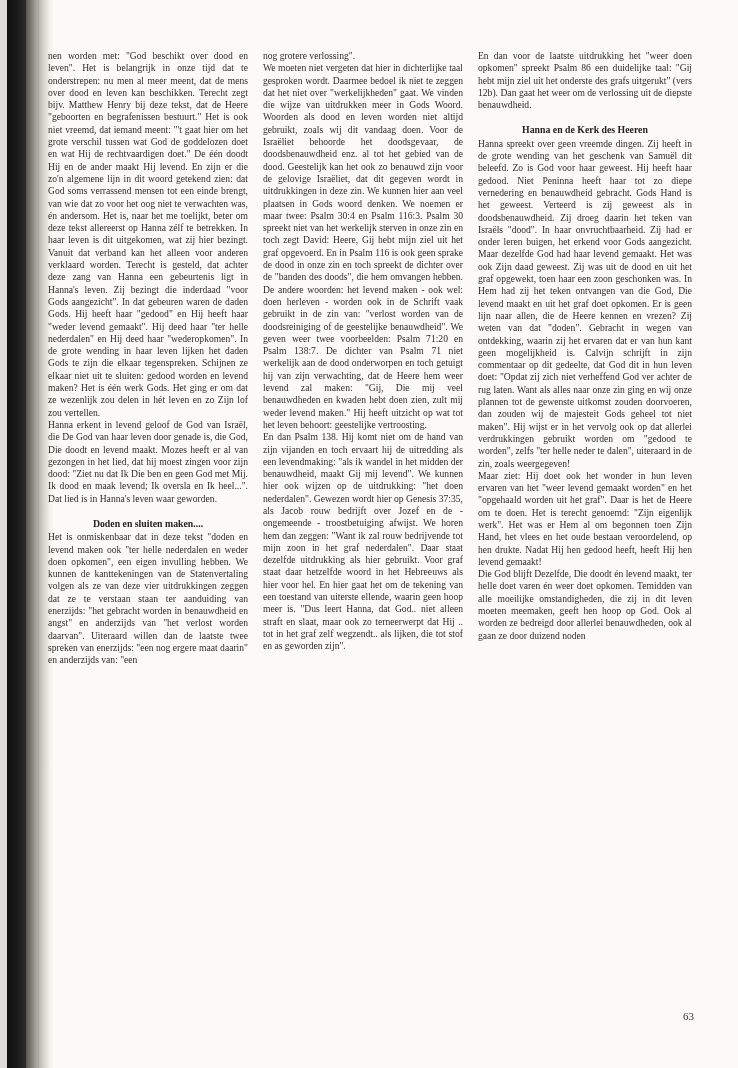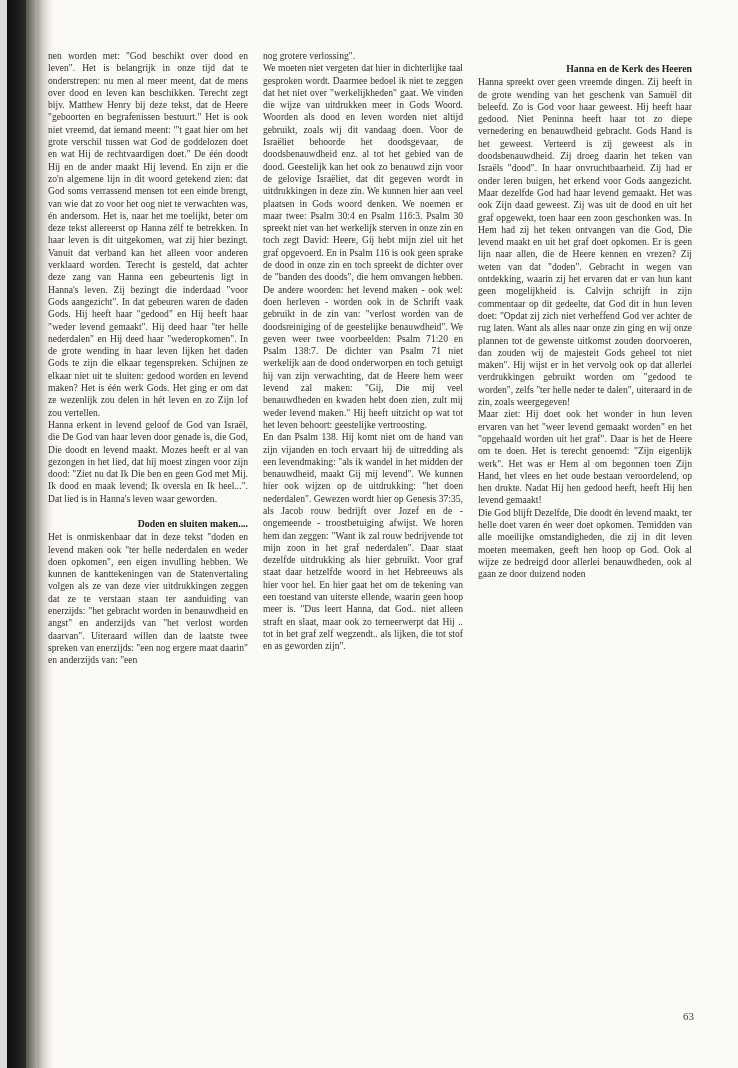--- a/index.html
+++ b/index.html
@@ -38,21 +38,21 @@
   .col-1 { width: 200px; }
   .col-2 { width: 200px; }
   .col-3 { width: 214px; }
 
   .col p { margin: 0; }
   .col h3 {
     margin: 13px 0 1px 0;
     font-size: 9.8px;
     font-weight: bold;
     color: #23221f;
-    text-align: right;
+    text-align: center;
   }
 
   .page-number {
     position: absolute;
     right: 44px;
     bottom: 46px;
     font-size: 11px;
     color: #3a3936;
     padding-left: 24px;
   }
@@ -77,23 +77,24 @@
       <p>Het is onmiskenbaar dat in deze tekst "doden en levend maken ook "ter helle nederdalen en weder doen opkomen", een eigen invulling hebben. We kunnen de kanttekeningen van de Statenvertaling volgen als ze van deze vier uitdrukkingen zeggen dat ze te verstaan staan ter aanduiding van enerzijds: "het gebracht worden in benauwdheid en angst" en anderzijds van "het verlost worden daarvan". Uiteraard willen dan de laatste twee spreken van enerzijds: "een nog ergere maat daarin" en anderzijds van: "een</p>
     </div>
 
     <div class="col col-2">
       <p>nog grotere verlossing".</p>
       <p>We moeten niet vergeten dat hier in dichterlijke taal gesproken wordt. Daarmee bedoel ik niet te zeggen dat het niet over "werkelijkheden" gaat. We vinden die wijze van uitdrukken meer in Gods Woord. Woorden als dood en leven worden niet altijd gebruikt, zoals wij dit vandaag doen. Voor de Israëliet behoorde het doodsgevaar, de doodsbenauwdheid enz. al tot het gebied van de dood. Geestelijk kan het ook zo benauwd zijn voor de gelovige Israëliet, dat dit gegeven wordt in uitdrukkingen in deze zin. We kunnen hier aan veel plaatsen in Gods woord denken. We noemen er maar twee: Psalm 30:4 en Psalm 116:3. Psalm 30 spreekt niet van het werkelijk sterven in onze zin en toch zegt David: Heere, Gij hebt mijn ziel uit het graf opgevoerd. En in Psalm 116 is ook geen sprake de dood in onze zin en toch spreekt de dichter over de "banden des doods", die hem omvangen hebben. De andere woorden: het levend maken - ook wel: doen herleven - worden ook in de Schrift vaak gebruikt in de zin van: "verlost worden van de doodsreiniging of de geestelijke benauwdheid". We geven weer twee voorbeelden: Psalm 71:20 en Psalm 138:7. De dichter van Psalm 71 niet werkelijk aan de dood onderworpen en toch getuigt hij van zijn verwachting, dat de Heere hem weer levend zal maken: "Gij, Die mij veel benauwdheden en kwaden hebt doen zien, zult mij weder levend maken." Hij heeft uitzicht op wat tot het leven behoort: geestelijke vertroosting.</p>
       <p>En dan Psalm 138. Hij komt niet om de hand van zijn vijanden en toch ervaart hij de uitredding als een levendmaking: "als ik wandel in het midden der benauwdheid, maakt Gij mij levend". We kunnen hier ook wijzen op de uitdrukking: "het doen nederdalen". Gewezen wordt hier op Genesis 37:35, als Jacob rouw bedrijft over Jozef en de - ongemeende - troostbetuiging afwijst. We horen hem dan zeggen: "Want ik zal rouw bedrijvende tot mijn zoon in het graf nederdalen". Daar staat dezelfde uitdrukking als hier gebruikt. Voor graf staat daar hetzelfde woord in het Hebreeuws als hier voor hel. En hier gaat het om de tekening van een toestand van uiterste ellende, waarin geen hoop meer is. "Dus leert Hanna, dat God.. niet alleen straft en slaat, maar ook zo terneerwerpt dat Hij .. tot in het graf zelf wegzendt.. als lijken, die tot stof en as geworden zijn".</p>
     </div>
 
     <div class="col col-3">
+      <p>En dan voor de laatste uitdrukking het "weer doen opkomen" spreekt Psalm 86 een duidelijke taal: "Gij hebt mijn ziel uit het onderste des grafs uitgerukt" (vers 12b). Dan gaat het weer om de verlossing uit de diepste benauwdheid.</p>
       <h3>Hanna en de Kerk des Heeren</h3>
       <p>Hanna spreekt over geen vreemde dingen. Zij heeft in de grote wending van het geschenk van Samuël dit beleefd. Zo is God voor haar geweest. Hij heeft haar gedood. Niet Peninna heeft haar tot zo diepe vernedering en benauwdheid gebracht. Gods Hand is het geweest. Verteerd is zij geweest als in doodsbenauwdheid. Zij droeg daarin het teken van Israëls "dood". In haar onvruchtbaarheid. Zij had er onder leren buigen, het erkend voor Gods aangezicht. Maar dezelfde God had haar levend gemaakt. Het was ook Zijn daad geweest. Zij was uit de dood en uit het graf opgewekt, toen haar een zoon geschonken was. In Hem had zij het teken ontvangen van die God, Die levend maakt en uit het graf doet opkomen. Er is geen lijn naar allen, die de Heere kennen en vrezen? Zij weten van dat "doden". Gebracht in wegen van ontdekking, waarin zij het ervaren dat er van hun kant geen mogelijkheid is. Calvijn schrijft in zijn commentaar op dit gedeelte, dat God dit in hun leven doet: "Opdat zij zich niet verheffend God ver achter de rug laten. Want als alles naar onze zin ging en wij onze plannen tot de gewenste uitkomst zouden doorvoeren, dan zouden wij de majesteit Gods geheel tot niet maken". Hij wijst er in het vervolg ook op dat allerlei verdrukkingen gebruikt worden om "gedood te worden", zelfs "ter helle neder te dalen", uiteraard in de zin, zoals weergegeven!</p>
       <p>Maar ziet: Hij doet ook het wonder in hun leven ervaren van het "weer levend gemaakt worden" en het "opgehaald worden uit het graf". Daar is het de Heere om te doen. Het is terecht genoemd: "Zijn eigenlijk werk". Het was er Hem al om begonnen toen Zijn Hand, het vlees en het oude bestaan veroordelend, op hen drukte. Nadat Hij hen gedood heeft, heeft Hij hen levend gemaakt!</p>
-      <p>Die God blijft Dezelfde, Die doodt én levend maakt, ter helle doet varen én weer doet opkomen. Temidden van alle moeilijke omstandigheden, die zij in dit leven moeten meemaken, geeft hen hoop op God. Ook al wijze ze bedreigd door allerlei benauwdheden, ook al gaan ze door duizend noden</p>
+      <p>Die God blijft Dezelfde, Die doodt én levend maakt, ter helle doet varen én weer doet opkomen. Temidden van alle moeilijke omstandigheden, die zij in dit leven moeten meemaken, geeft hen hoop op God. Ook al worden ze bedreigd door allerlei benauwdheden, ook al gaan ze door duizend noden</p>
     </div>
 
   </div>
 
   <div class="page-number">63</div>
 
 </div>
 
 </body></html>

